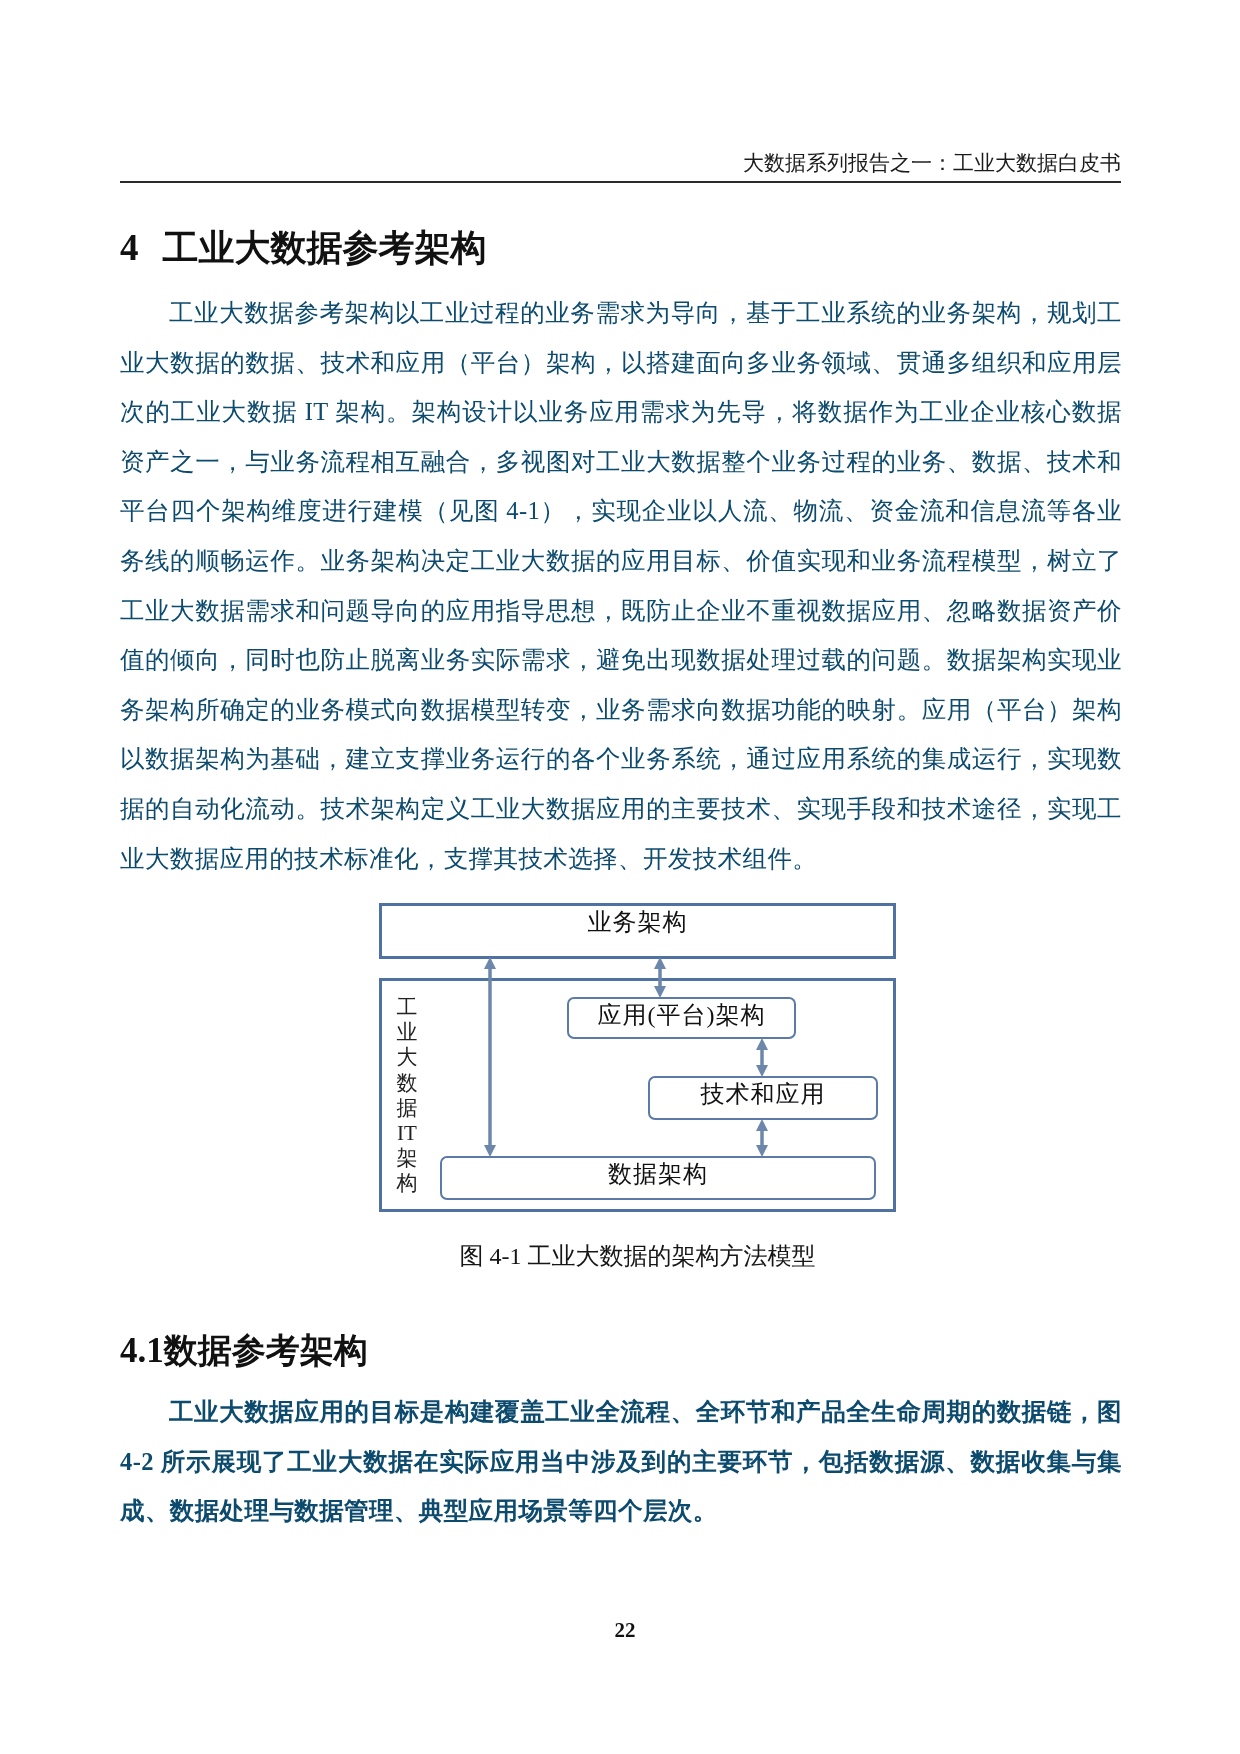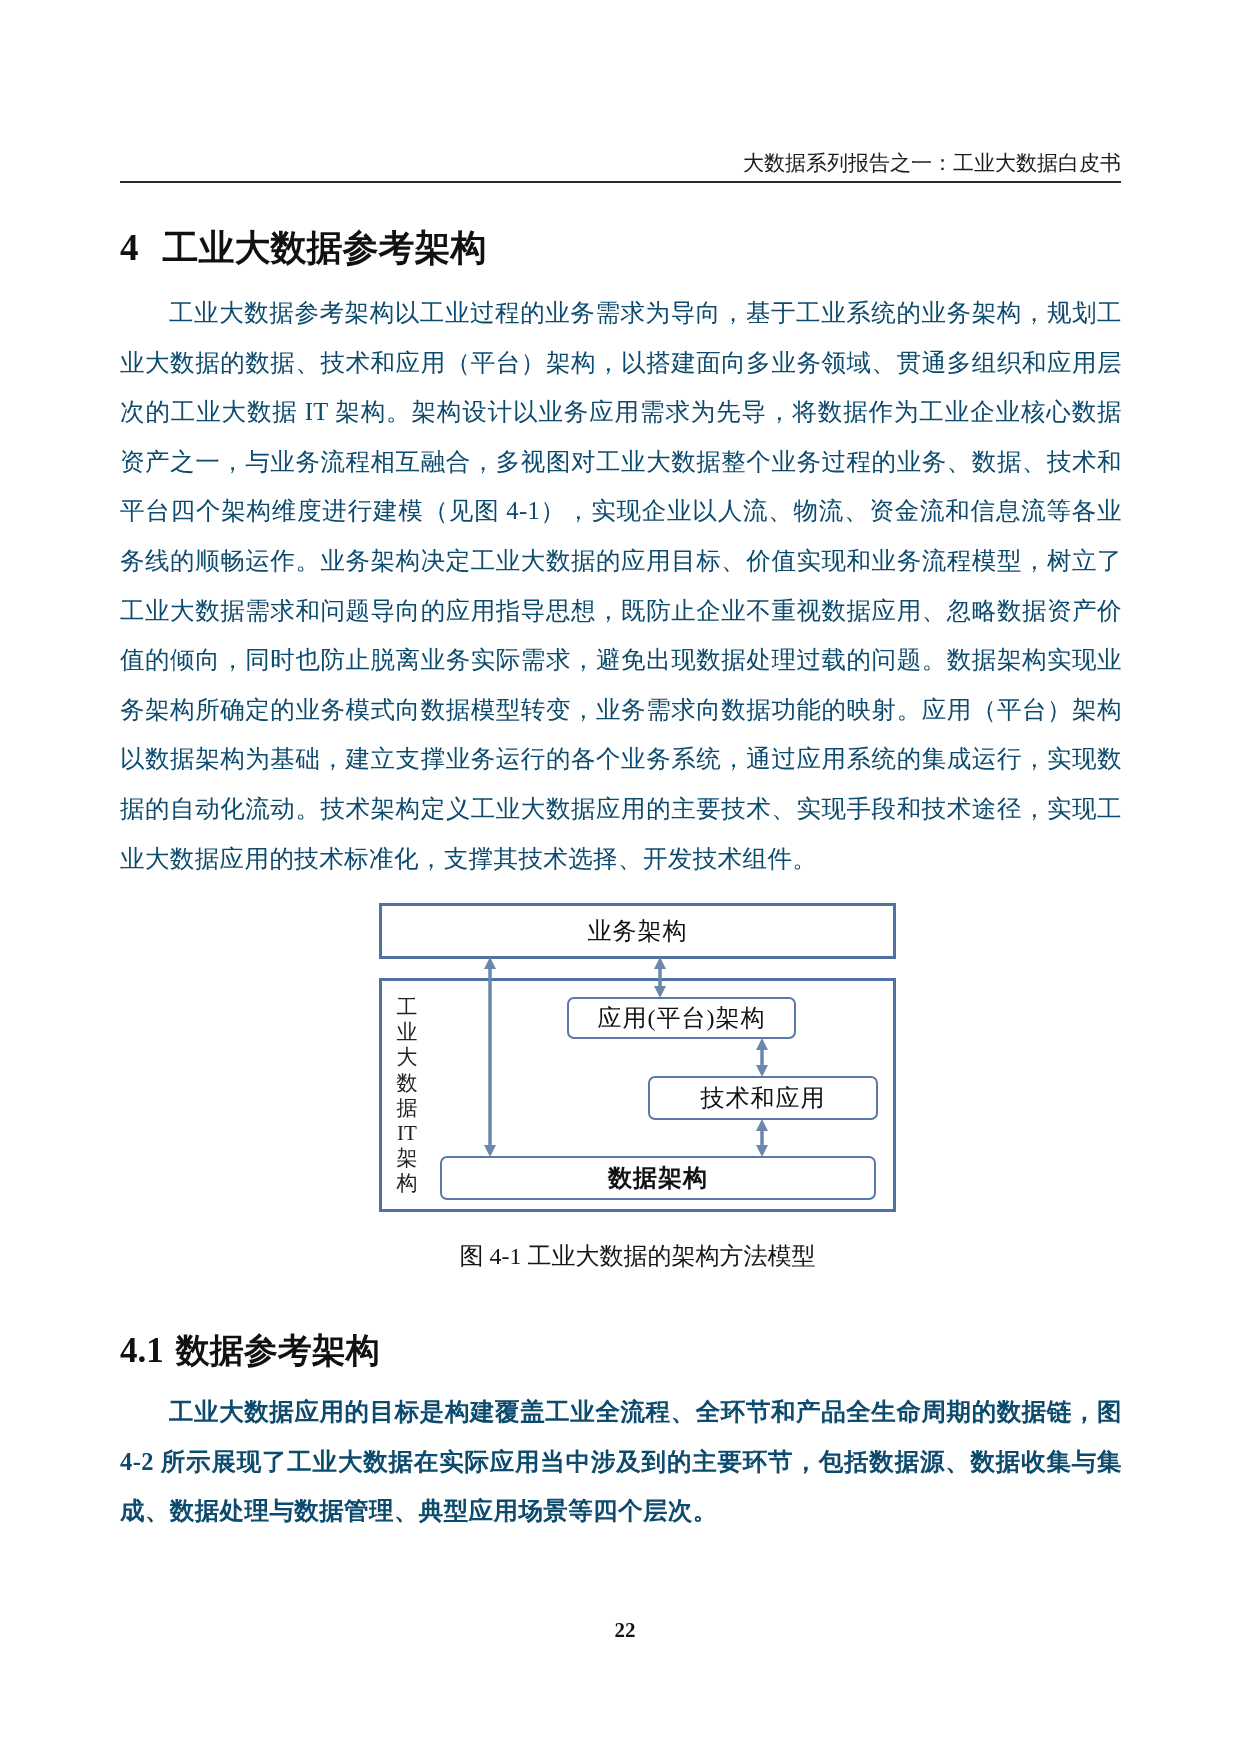--- a/index.html
+++ b/index.html
@@ -41,21 +41,21 @@
   .h1 .ttl { font-family: "Liberation Sans", "DejaVu Sans", sans-serif; font-size: 36px; margin-left: 24px; }
 
   .h2 {
     position: absolute;
     left: 120px;
     top: 1328px;
     font-weight: bold;
     white-space: nowrap;
   }
   .h2 .num { font-family: "Liberation Serif", serif; font-size: 35px; }
-  .h2 .ttl { font-family: Liberation Sans, sans-serif; font-size: 34px; margin-left: 12px; }
+  .h2 .ttl { font-family: Liberation Sans, sans-serif; font-size: 34px; margin-left: 0; }
 
   
   .body-par {
     position: absolute;
     left: 120px;
     width: 1002px;
     margin: 0;
     font-size: 24.5px;
     line-height: 49.6px;
     text-align: justify;
@@ -73,30 +73,29 @@
     top: 903px;
     width: 517px;
     height: 309px;
     font-size: 24px;
   }
   .fig-box {
     position: absolute;
     box-sizing: border-box;
     background: #ffffff;
     display: flex;
-    align-items: center;
     justify-content: center;
     letter-spacing: 1px;
   }
   .box-business { left: 0; top: 0; width: 517px; height: 56px; border: 3px solid #4f72a2; }
   .box-container { left: 0; top: 75px; width: 517px; height: 234px; border: 3px solid #4f72a2; background: transparent; }
   .box-rounded { border: 2px solid #5b7aa7; border-radius: 7px; }
   .box-app  { left: 188px; top: 94px;  width: 229px; height: 42px; }
   .box-tech { left: 269px; top: 173px; width: 230px; height: 44px; }
-  .box-data { left: 61px;  top: 253px; width: 436px; height: 44px; font-weight: bold; }
+  .box-data { left: 61px;  top: 253px; width: 436px; height: 44px; }
 
   .side-label {
     position: absolute;
     left: 8px;
     top: 92px;
     width: 40px;
     display: flex;
     flex-direction: column;
     align-items: center;
     font-size: 21px;

